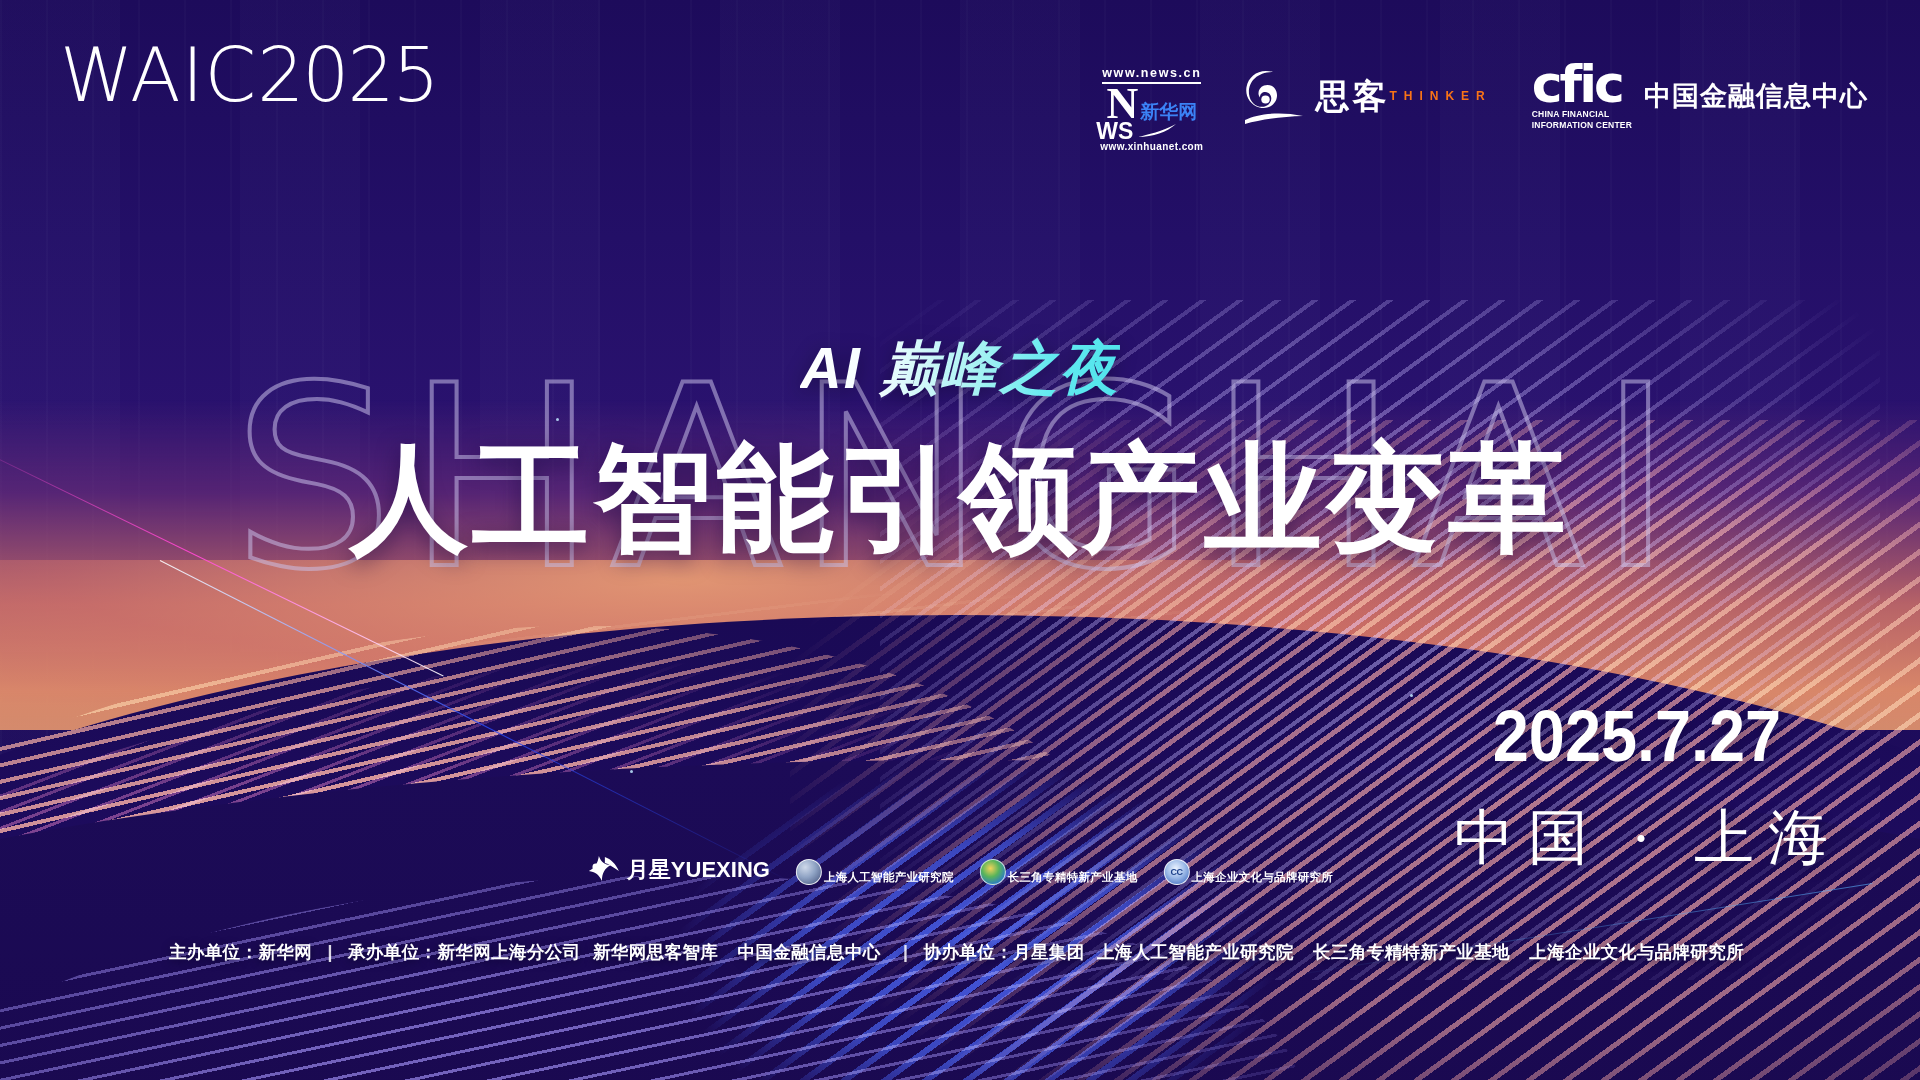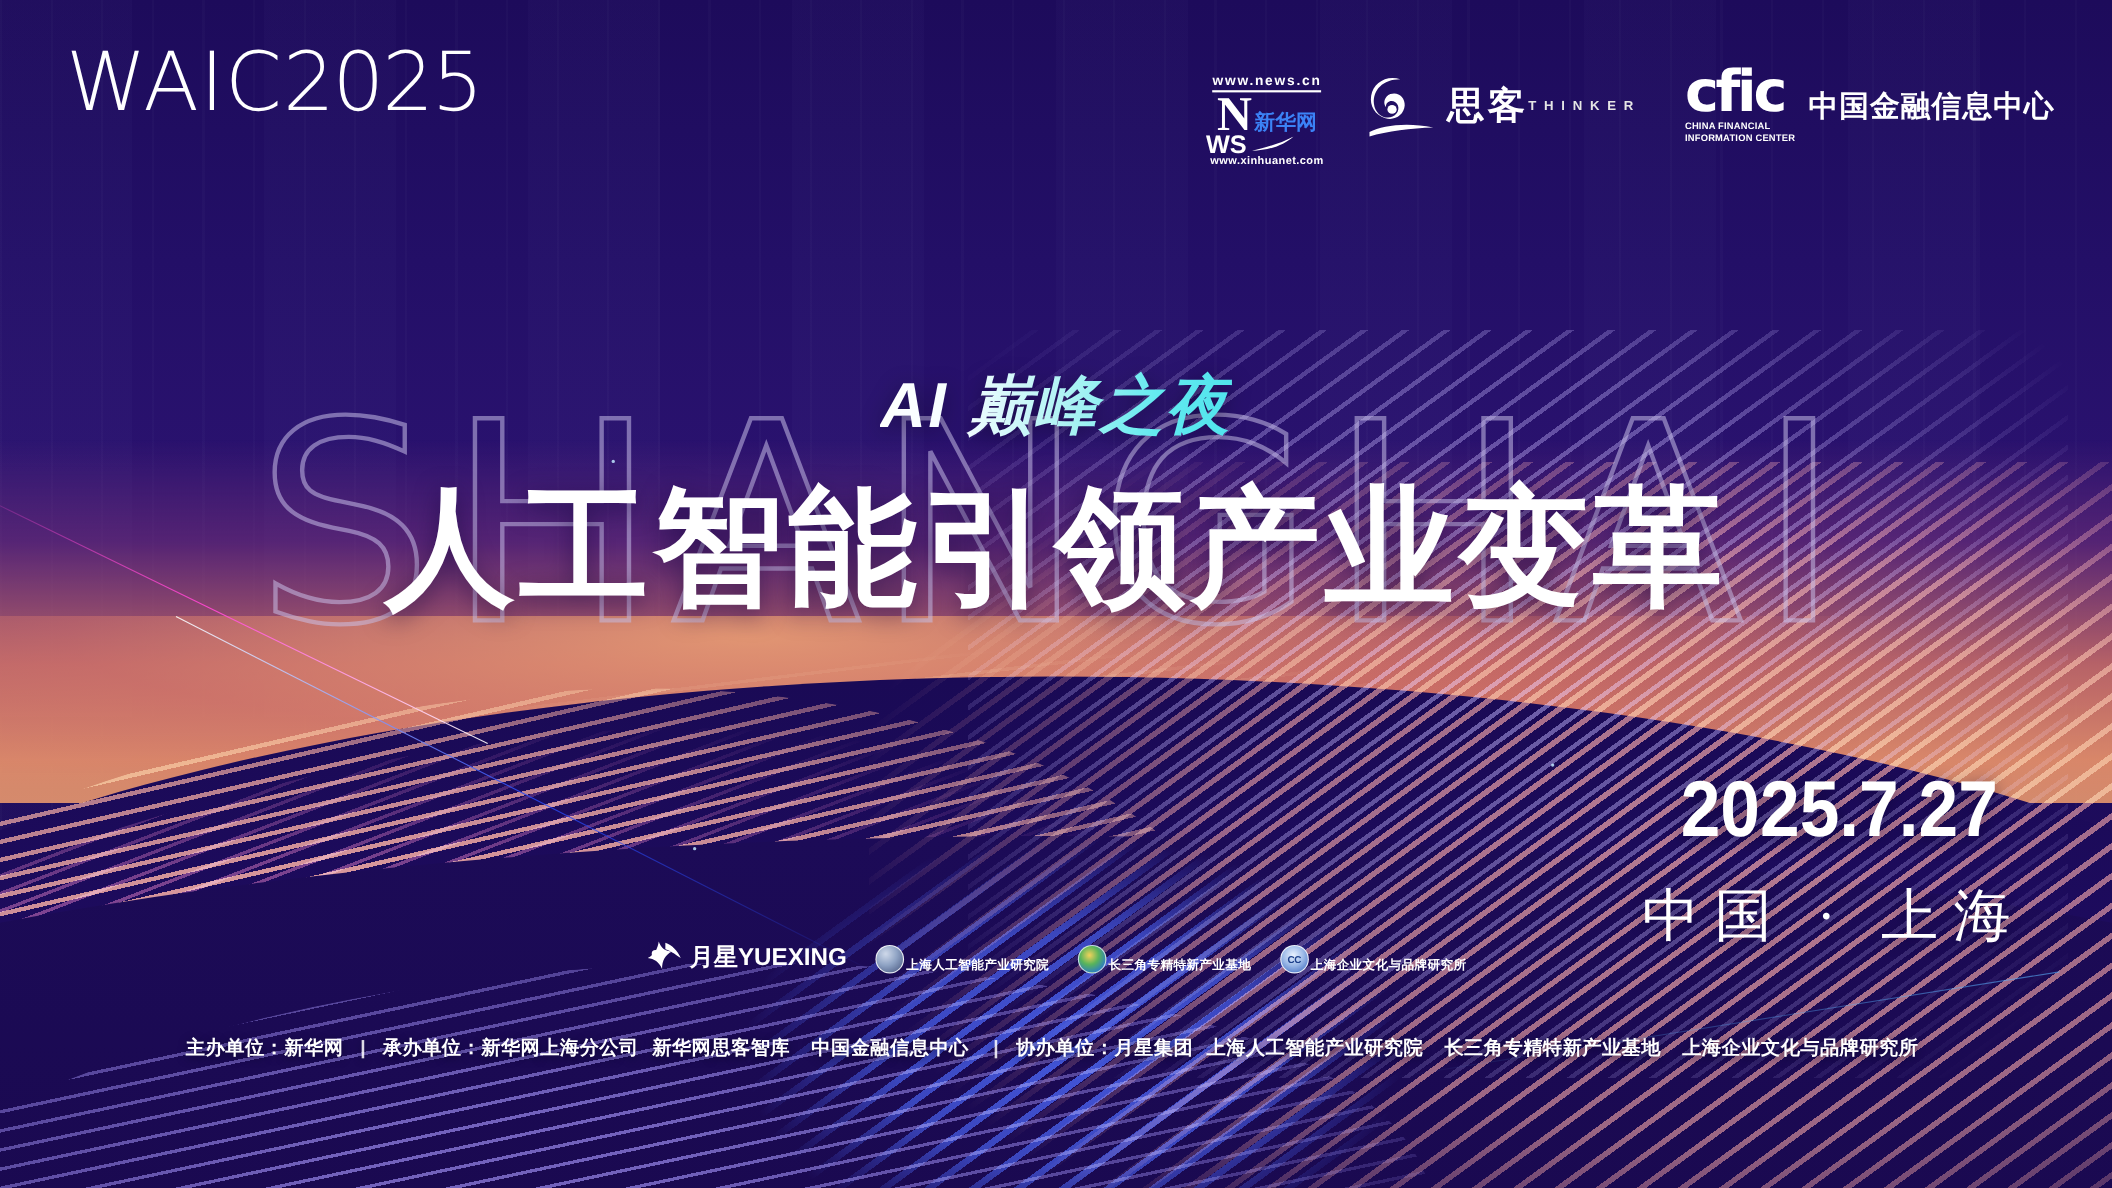--- a/index.html
+++ b/index.html
@@ -123,21 +123,21 @@
   .xh-ws{font-size:23px;font-weight:900;color:#fff;line-height:.8;margin-left:-30px;}
   .xh-row2{display:flex;align-items:center;gap:4px;}
   .xh-swoosh{width:40px;height:14px;}
   .xh-bot{font-size:10px;color:#fff;letter-spacing:.4px;margin-top:2px;font-weight:600;}
 
   
   .tk{display:flex;align-items:center;gap:10px;}
   .tk-txt{display:flex;flex-direction:row;align-items:center;}
   .tk-cn{font-size:34px;font-weight:700;color:#fff;letter-spacing:3px;line-height:1;
     font-family:"DejaVu Sans","Liberation Sans",sans-serif;}
-  .tk-en{font-size:12px;color:#e5e5e5;letter-spacing:7px;font-weight:700;margin-top:1px;}
+  .tk-en{font-size:12px;color:#f97316;letter-spacing:7px;font-weight:700;margin-top:1px;}
 
   
   .cf{display:flex;align-items:center;gap:12px;}
   .cf-left{display:flex;flex-direction:column;}
   .cf-mark{font-size:52px;font-weight:800;color:#fff;line-height:.9;letter-spacing:-3px;
     font-family:"DejaVu Sans","Liberation Sans",sans-serif;}
   .cf-sub{font-size:8.5px;color:#fff;font-weight:800;line-height:1.25;letter-spacing:.2px;margin-top:1px;}
   .cf-cn{font-size:27px;font-weight:700;color:#fff;letter-spacing:1px;white-space:nowrap;}
 
   
@@ -156,21 +156,21 @@
 
   .headline{position:absolute;left:50%;top:415px;transform:translateX(-50%);
     font-size:118px;font-weight:900;color:#fff;letter-spacing:4px;white-space:nowrap;line-height:1;
     text-shadow:0 6px 22px rgba(20,5,60,.55);margin-top:24px;}
 
   
   .datebox{position:absolute;right:78px;top:700px;text-align:left;}
   .date{font-size:72px;font-weight:900;color:#fff;letter-spacing:0px;line-height:1;
     font-family:"Liberation Sans",sans-serif;transform:scaleX(.9);transform-origin:right center;
     text-shadow:0 4px 16px rgba(10,4,40,.5);}
-  .place{font-size:52px;color:#fff;letter-spacing:14px;margin-top:26px;font-weight:400;
+  .place{font-size:60px;color:#fff;letter-spacing:14px;margin-top:26px;font-weight:400;
     font-family:"Liberation Serif","DejaVu Serif",serif;
     text-shadow:0 3px 14px rgba(10,4,40,.45);}
 
   
   .sponsors{position:absolute;left:50%;transform:translateX(-50%);top:855px;
     display:flex;align-items:flex-end;gap:26px;}
   .sp{display:flex;align-items:center;gap:6px;}
   .sp-col{display:flex;flex-direction:row;align-items:flex-end;gap:2px;}
   .sp-name{font-size:11.5px;color:#fff;font-weight:700;letter-spacing:.3px;white-space:nowrap;}
   .yx-name{font-size:22px;color:#fff;font-weight:700;letter-spacing:0px;white-space:nowrap;}

